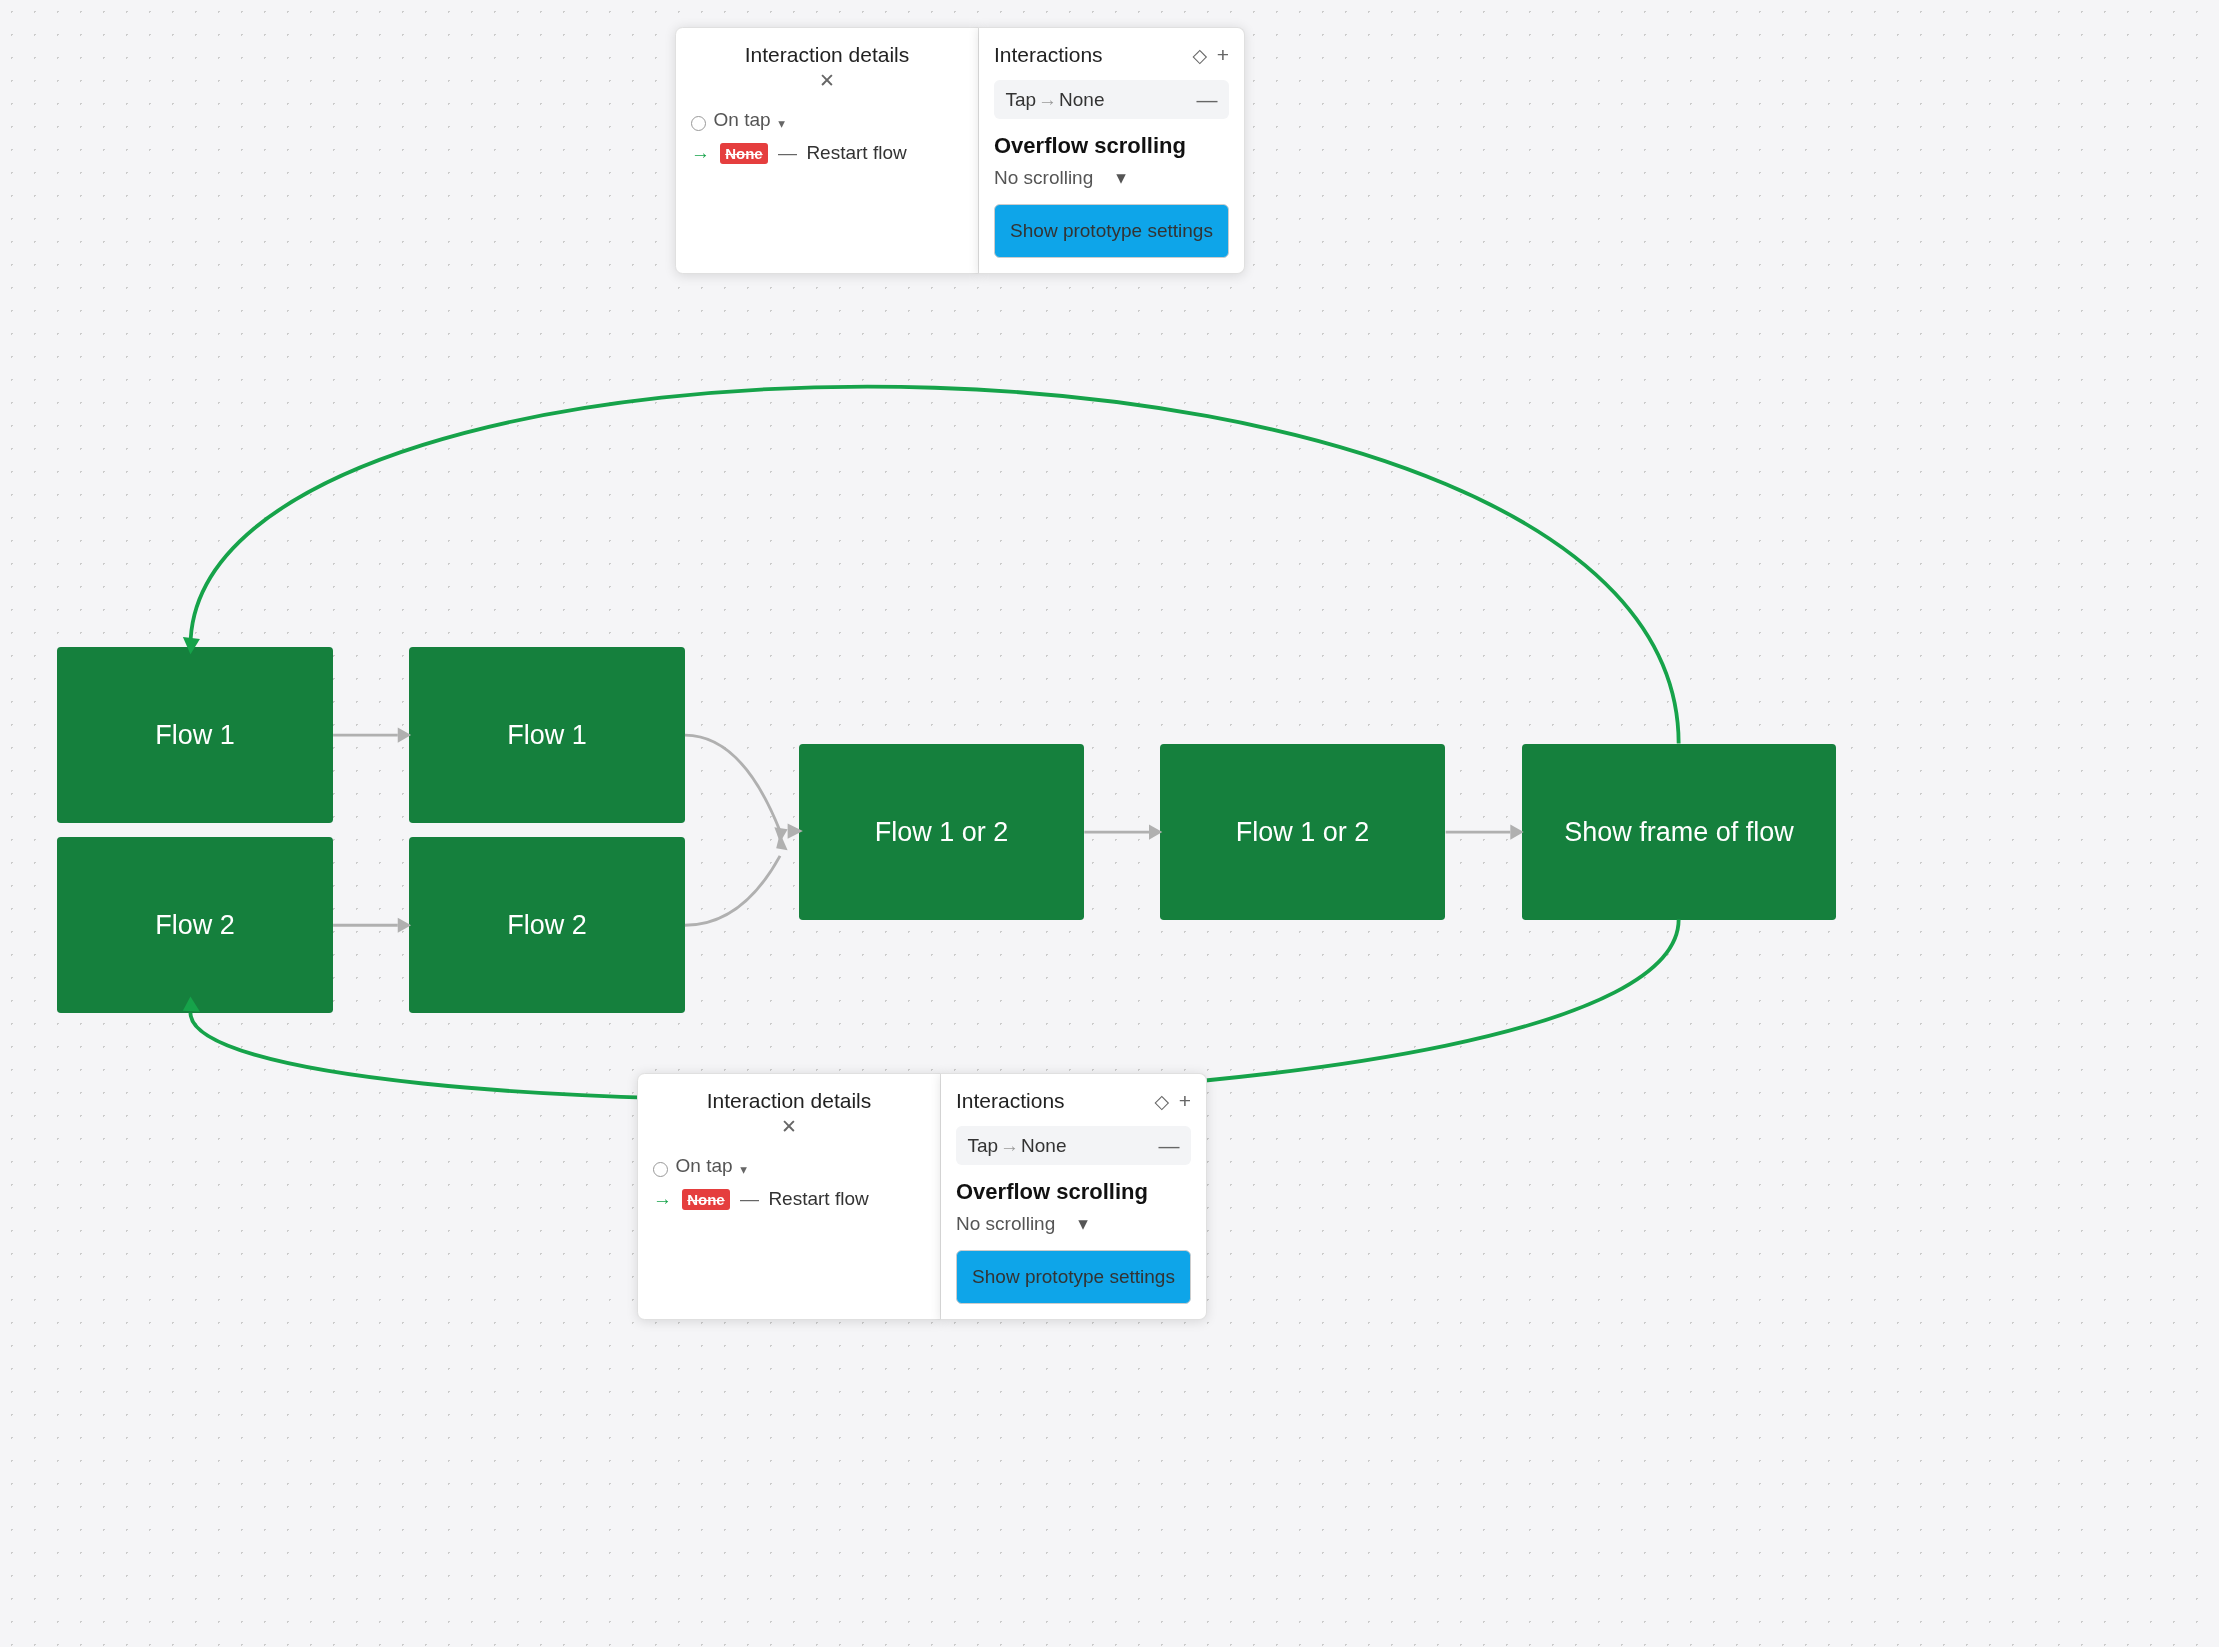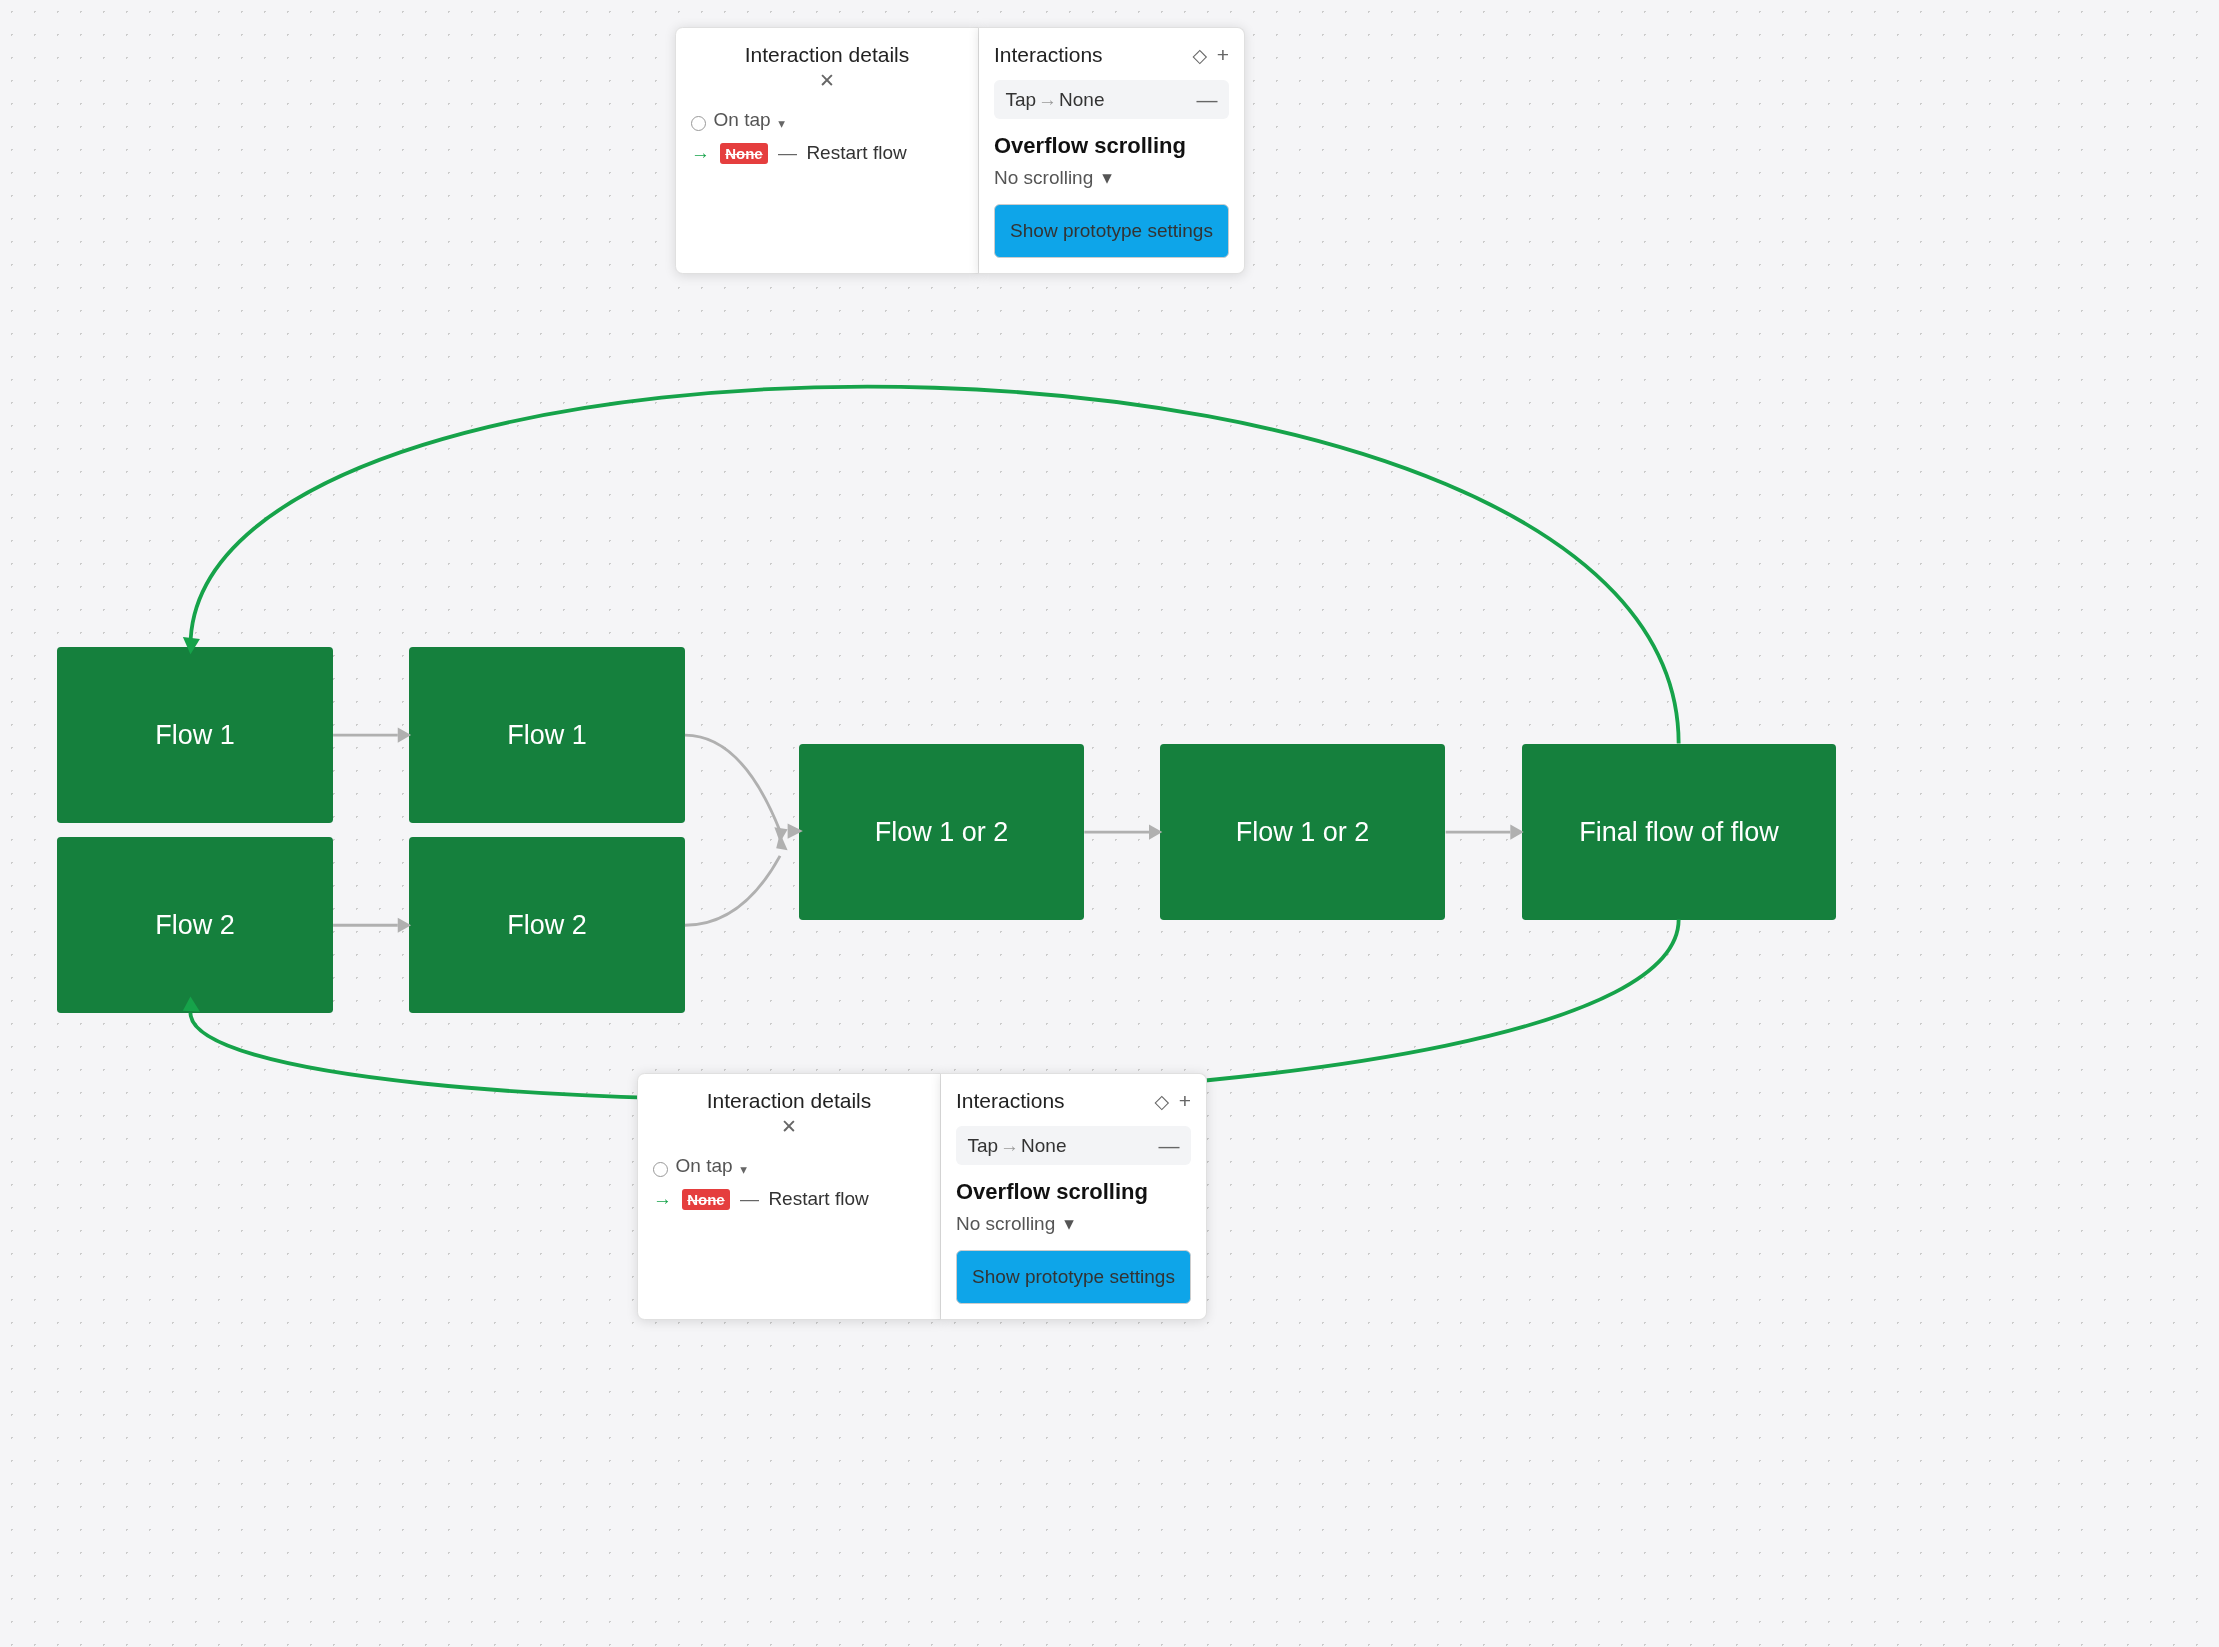--- a/index.html
+++ b/index.html
@@ -169,21 +169,21 @@
     .overflow-section .overflow-title {
       font-size: 22px;
       font-weight: 600;
       color: #111;
       margin-bottom: 7.6px;
     }
 
     .overflow-dropdown {
       display: flex;
       align-items: center;
-      gap: 9px;
+      gap: 23px;
       font-size: 19px;
       color: #555;
       cursor: pointer;
     }
 
     .show-proto-btn {
       display: block;
       width: 100%;
       margin-top: 15px;
       padding: 15px;
@@ -221,21 +221,21 @@
 <div class="flow-box" id="flow2-2" style="left:409px;top:837px;width:276px;height:176px;">
   <span>Flow 2</span>
 </div>
 <div class="flow-box" id="flow-or2-1" style="left:799px;top:744px;width:285px;height:176px;">
   <span>Flow 1 or 2</span>
 </div>
 <div class="flow-box" id="flow-or2-2" style="left:1160px;top:744px;width:285px;height:176px;">
   <span>Flow 1 or 2</span>
 </div>
 <div class="flow-box" id="final-frame" style="left:1522px;top:744px;width:314px;height:176px;">
-  <span>Final flow of flow</span>
+  <span>Show frame of flow</span>
 </div>
 
 <svg class="main-svg" xmlns="http://www.w3.org/2000/svg" viewBox="0 0 2334 1732" width="2220" height="1647">
 
   <line x1="350" y1="773" x2="418" y2="773" stroke="#b0b0b0" stroke-width="3"></line>
   <polygon points="418,765 432,773 418,781" fill="#b0b0b0"></polygon>
 
   <line x1="350" y1="973" x2="418" y2="973" stroke="#b0b0b0" stroke-width="3"></line>
   <polygon points="418,965 432,973 418,981" fill="#b0b0b0"></polygon>
 

